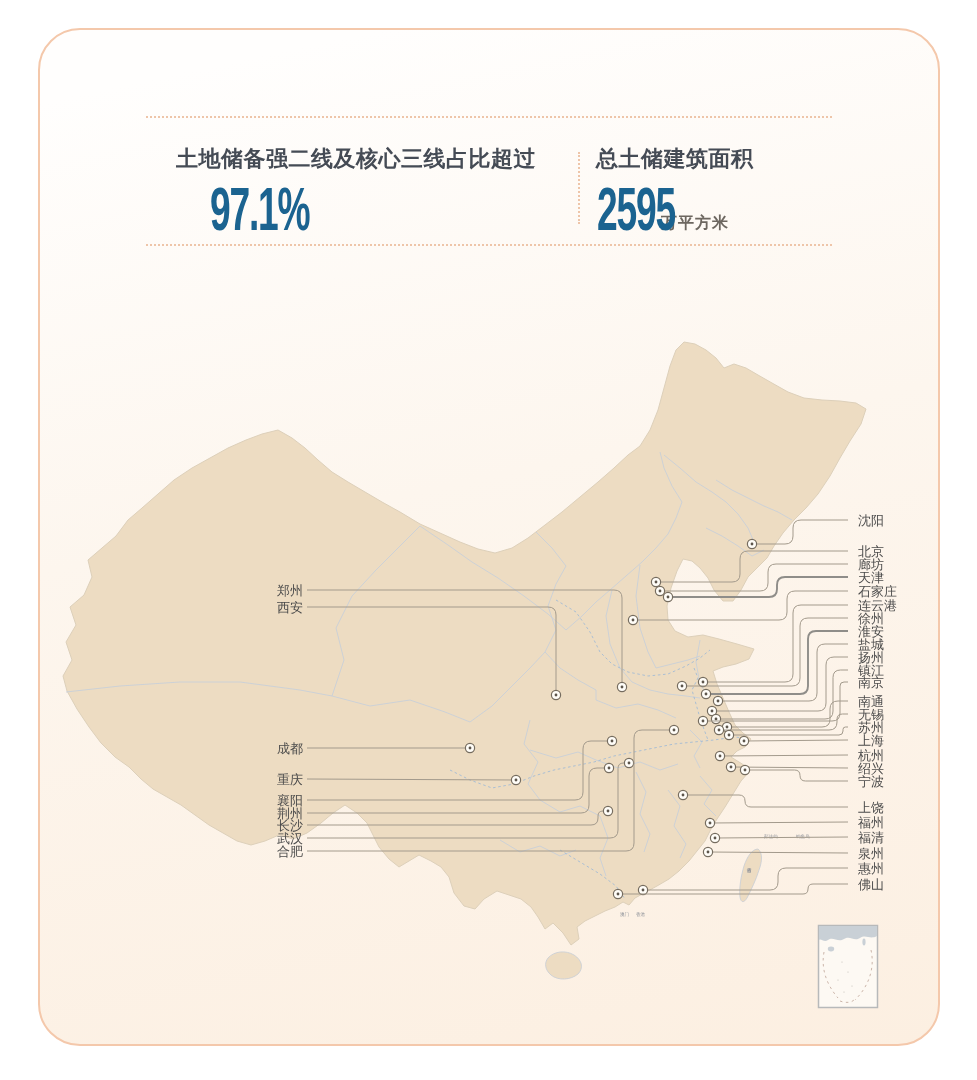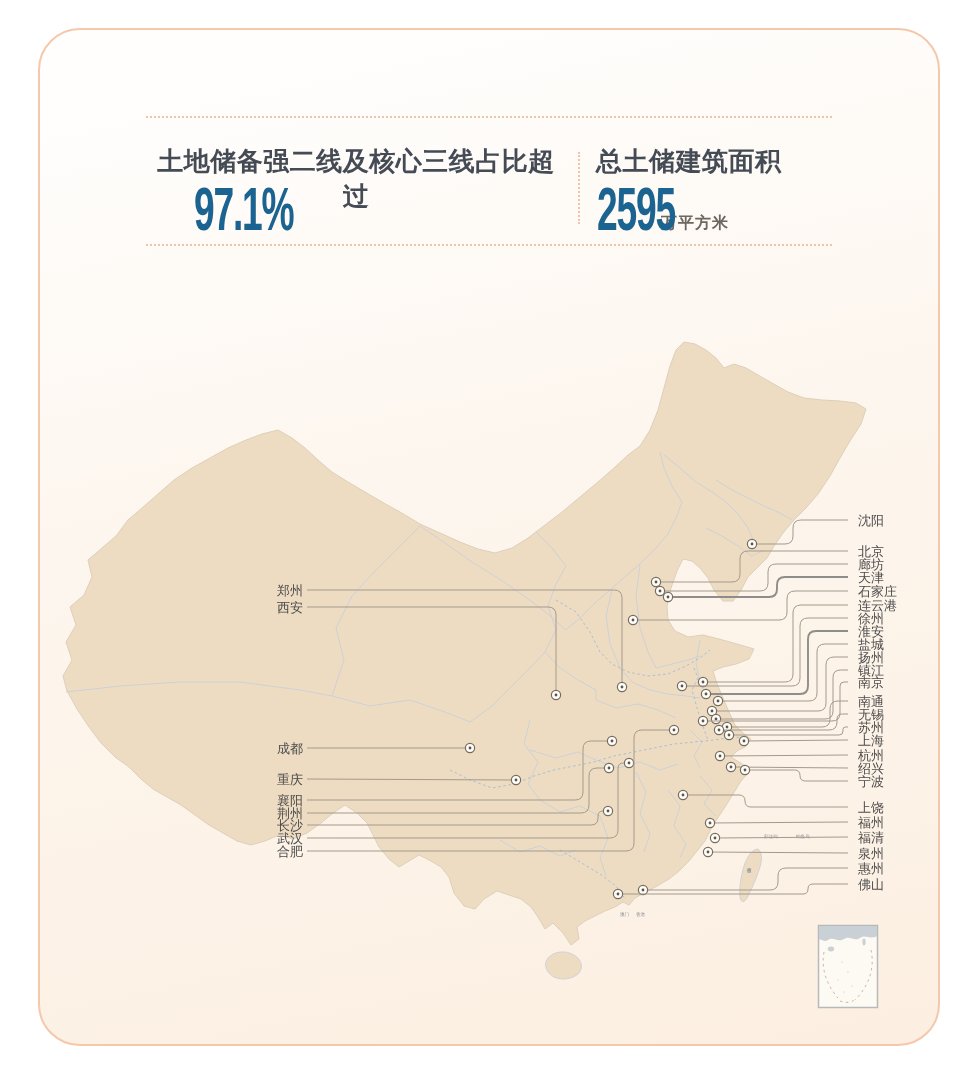--- a/index.html
+++ b/index.html
@@ -5,29 +5,29 @@
   html,body{margin:0;padding:0;background:#ffffff;}
   body{width:977px;height:1080px;position:relative;overflow:hidden;
        font-family:"Liberation Sans","DejaVu Sans",sans-serif;}
   .card{position:absolute;left:38px;top:28px;width:902px;height:1018px;
         box-sizing:border-box;border:2px solid #f4c8ab;border-radius:42px;
         background:linear-gradient(168deg,#fffefd 6%,#fdf6ee 45%,#fcefe1 100%);}
   .dotted-h{position:absolute;left:146px;width:686px;height:0;
             border-top:2px dotted #eec5a9;}
   .dotted-v{position:absolute;left:578px;top:152px;height:72px;width:0;
             border-left:2px dotted #eec5a9;}
-  .stat-label{position:absolute;top:144px;font-size:26px;font-weight:700;
+  .stat-label{position:absolute;top:144px;font-size:22px;font-weight:700;
               color:#454b55;letter-spacing:0.5px;}
   .stat1-label{left:146px;width:420px;text-align:center;}
   .stat2-label{left:596px;}
   .big-num{display:inline-block;font-size:62px;font-weight:700;color:#1b6390;
            transform:scaleX(0.6);transform-origin:left bottom;letter-spacing:-2px;
            line-height:1;}
   .stat-value{position:absolute;top:178px;display:flex;align-items:flex-end;}
-  .stat1-value{left:194px;}
+  .stat1-value{left:210px;}
   .stat2-value{left:597px;}
   .unit{font-size:16px;font-weight:700;color:#6d6760;margin-left:-66px;
         padding-bottom:6px;letter-spacing:1px;}
   
   svg#map-svg{position:absolute;left:0;top:0;}
   .prov{fill:none;stroke:#c7cfd9;stroke-width:1;opacity:0.85;}
   .river{fill:none;stroke:#8fb3da;stroke-width:0.9;stroke-dasharray:2.6 2.6;opacity:0.8;}
   .land{fill:#eddcc2;stroke:#ddd0ba;stroke-width:1;}
   .island{fill:#eddcc2;stroke:#c6cdd5;stroke-width:0.8;}
   .tiny-label{fill:#8d9198;font-size:4.6px;}

